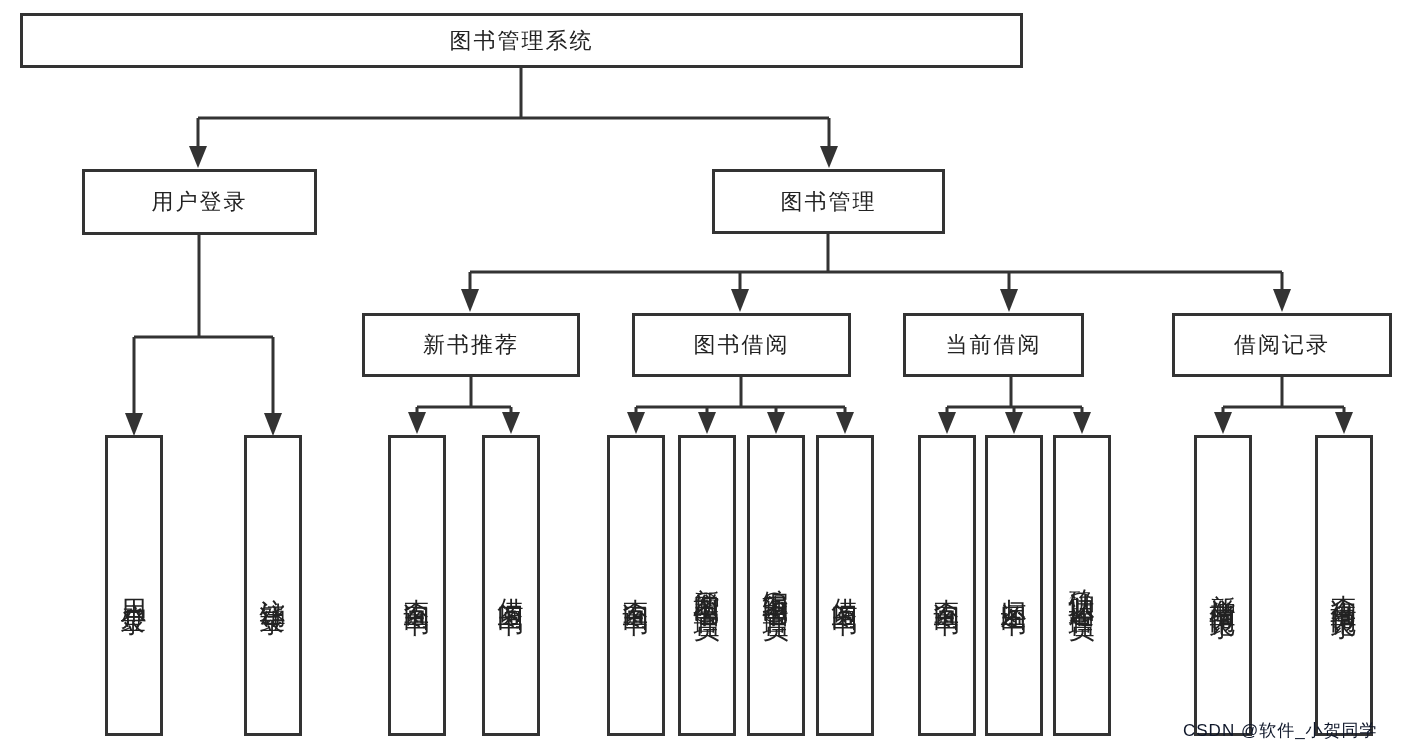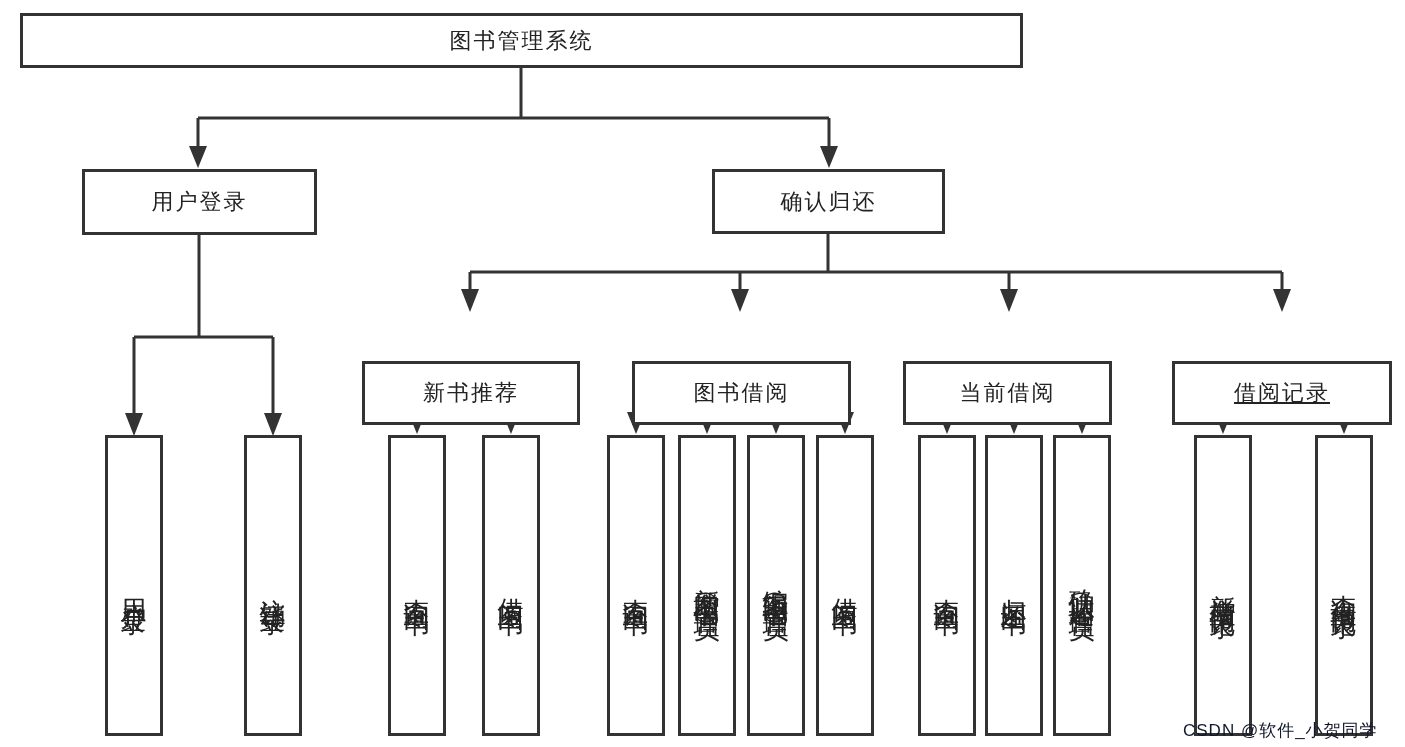--- a/index.html
+++ b/index.html
@@ -35,25 +35,25 @@
   }
   .node .lbl {
     color: #222222;
     letter-spacing: 2px;
     white-space: nowrap;
   }
   .h-node .lbl { font-size: 22px; }
   .root-node  { left: 20px;  top: 13px;  width: 1003px; height: 55px; }
   .n-userlogin { left: 82px;  top: 169px; width: 235px; height: 66px; }
   .n-bookmgmt  { left: 712px; top: 169px; width: 233px; height: 65px; }
-  .l3 { top: 313px; height: 64px; margin-top: 48px; }
+  .l3 { top: 313px; height: 64px; }
   .n-recommend { left: 362px;  width: 218px; }
   .n-borrow    { left: 632px;  width: 219px; justify-content: center; }
-  .n-current   { left: 903px;  width: 209px; }
-  .n-records   { left: 1172px; width: 220px; text-decoration: underline; }
+  .n-current   { left: 903px;  width: 181px; }
+  .n-records   { left: 1172px; width: 220px; }
   .leaf {
     top: 435px;
     width: 58px;
     height: 301px;
   }
   .leaf .lbl {
     writing-mode: vertical-rl;
     text-orientation: mixed;
     font-size: 26px;
     letter-spacing: 4px;
@@ -153,21 +153,21 @@
   </svg>
 
   <div class="node h-node root-node">
     <span class="lbl">图书管理系统</span>
   </div>
 
   <div class="node h-node n-userlogin">
     <span class="lbl">用户登录</span>
   </div>
   <div class="node h-node n-bookmgmt">
-    <span class="lbl">确认归还</span>
+    <span class="lbl">图书管理</span>
   </div>
 
   <div class="node h-node l3 n-recommend">
     <span class="lbl">新书推荐</span>
   </div>
   <div class="node h-node l3 n-borrow">
     <span class="lbl">图书借阅</span>
   </div>
   <div class="node h-node l3 n-current">
     <span class="lbl">当前借阅</span>

